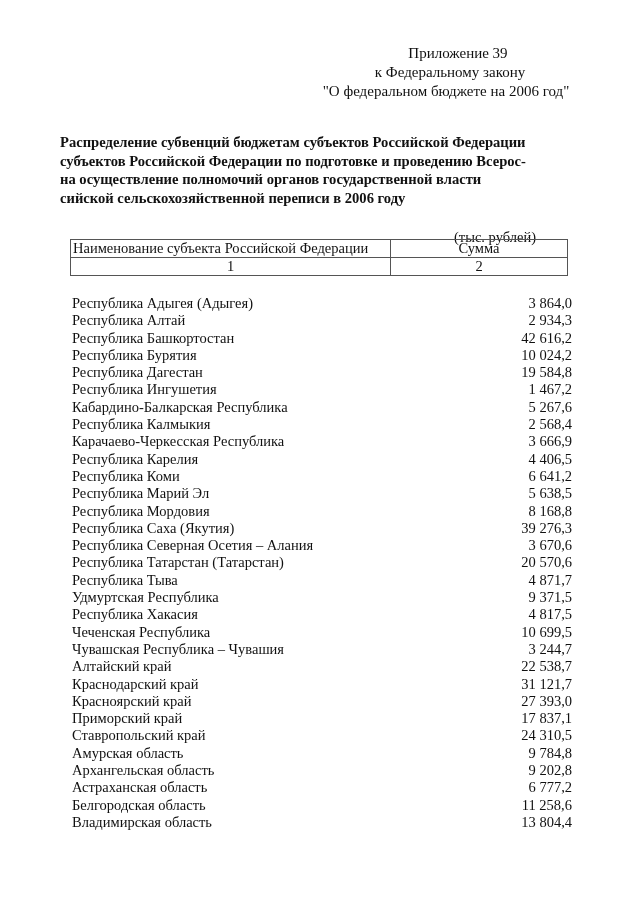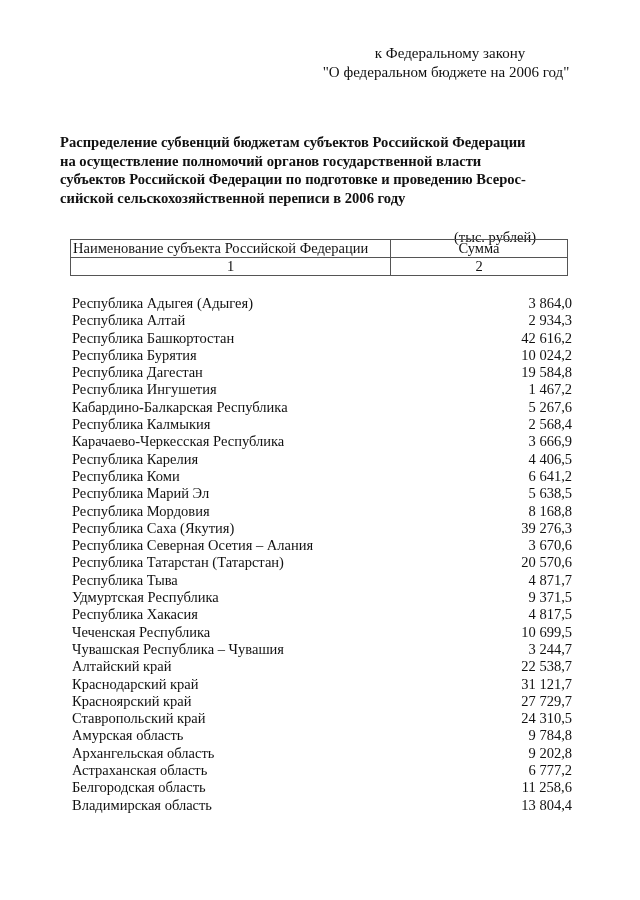--- a/index.html
+++ b/index.html
@@ -82,28 +82,29 @@
       font-size: 14.5px;
       align-items: flex-end;
     }
     .row .name { white-space: nowrap; }
     .row .amount { white-space: nowrap; text-align: right; }
   </style>
 </head>
 <body>
 
 <div class="appendix">
+  <div class="l1">Приложение 39</div>
   <div class="l2">к Федеральному закону</div>
   <div class="l3">"О федеральном бюджете на 2006 год"</div>
 </div>
 
 <div class="title">
   <div>Распределение субвенций бюджетам субъектов Российской Федерации</div>
+  <div>субъектов Российской Федерации по подготовке и проведению Всерос-</div>
   <div>на осуществление полномочий органов государственной власти</div>
-  <div>субъектов Российской Федерации по подготовке и проведению Всерос-</div>
   <div>сийской сельскохозяйственной переписи   в 2006 году</div>
 </div>
 
 <div class="units">(тыс. рублей)</div>
 
 <table class="header-table">
   <tbody>
       <tr>
     <td class="c1">Наименование субъекта Российской Федерации</td>
     <td class="center">Сумма</td>
@@ -203,21 +204,25 @@
     <div class="row">
       <span class="name">Алтайский край</span>
       <span class="amount">22 538,7</span>
     </div>
     <div class="row">
       <span class="name">Краснодарский край</span>
       <span class="amount">31 121,7</span>
     </div>
     <div class="row">
       <span class="name">Красноярский край</span>
-      <span class="amount">27 729,7</span>
+      <span class="amount">27 393,0</span>
+    </div>
+    <div class="row">
+      <span class="name">Приморский край</span>
+      <span class="amount">17 837,1</span>
     </div>
     <div class="row">
       <span class="name">Ставропольский край</span>
       <span class="amount">24 310,5</span>
     </div>
     <div class="row">
       <span class="name">Амурская область</span>
       <span class="amount">9 784,8</span>
     </div>
     <div class="row">

